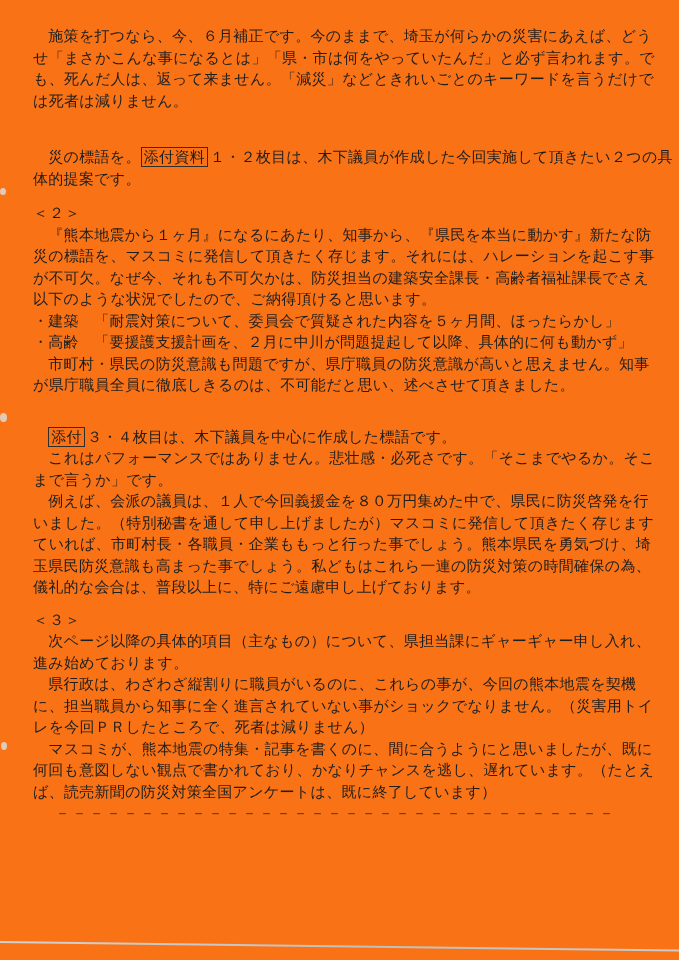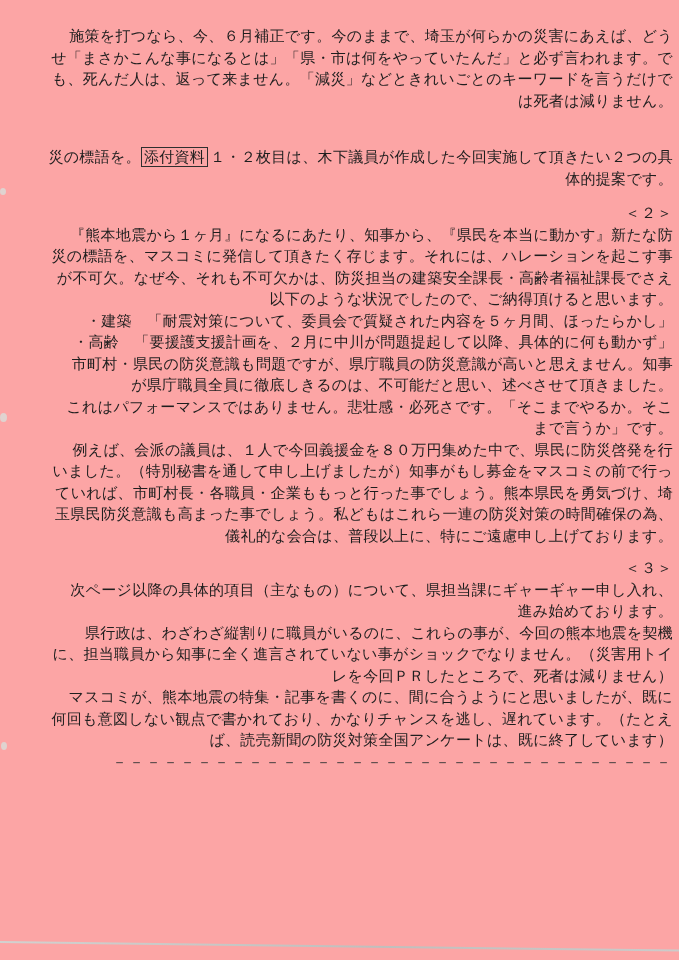--- a/index.html
+++ b/index.html
@@ -4,29 +4,28 @@
 <style>
   html, body {
     margin: 0;
     padding: 0;
     background: #ffffff;
   }
   .sheet {
     position: relative;
     width: 679px;
     height: 960px;
-    background: #fca5a5;
+    background: #f97316;
     overflow: hidden;
     font-family: "Liberation Sans", "DejaVu Sans", sans-serif;
     color: #1e1e1e;
     font-size: 15px;
     line-height: 21.5px;
     letter-spacing: 0.3px;
     font-weight: 500;
-    text-align: right;
   }
   .content {
     position: absolute;
     left: 33px;
     top: 25px;
     width: 640px;
   }
   .para {
     margin: 0;
     white-space: pre; 
@@ -88,25 +87,26 @@
 
     <p class="para">　『熊本地震から１ヶ月』になるにあたり、知事から、『県民を本当に動かす』新たな防
 災の標語を、マスコミに発信して頂きたく存じます。それには、ハレーションを起こす事
 が不可欠。なぜ今、それも不可欠かは、防災担当の建築安全課長・高齢者福祉課長でさえ
 以下のような状況でしたので、ご納得頂けると思います。
 ・建築　「耐震対策について、委員会で質疑された内容を５ヶ月間、ほったらかし」
 ・高齢　「要援護支援計画を、２月に中川が問題提起して以降、具体的に何も動かず」
 　市町村・県民の防災意識も問題ですが、県庁職員の防災意識が高いと思えません。知事
 が県庁職員全員に徹底しきるのは、不可能だと思い、述べさせて頂きました。</p>
 
+    <p class="para gap-md2"><span>　</span><span class="boxed">添付</span><span>３・４枚目は、木下議員を中心に作成した標語です。</span></p>
 
     <p class="para">　これはパフォーマンスではありません。悲壮感・必死さです。「そこまでやるか。そこ
 まで言うか」です。
 　例えば、会派の議員は、１人で今回義援金を８０万円集めた中で、県民に防災啓発を行
-いました。（特別秘書を通して申し上げましたが）知事がもし募金をマスコミの前で行っ
+いました。（特別秘書を通して申し上げましたが）マスコミに発信して頂きたく存じます
 ていれば、市町村長・各職員・企業ももっと行った事でしょう。熊本県民を勇気づけ、埼
 玉県民防災意識も高まった事でしょう。私どもはこれら一連の防災対策の時間確保の為、
 儀礼的な会合は、普段以上に、特にご遠慮申し上げております。</p>
 
     <p class="para heading gap-sm">＜３＞</p>
 
     <p class="para">　次ページ以降の具体的項目（主なもの）について、県担当課にギャーギャー申し入れ、
 進み始めております。
 　県行政は、わざわざ縦割りに職員がいるのに、これらの事が、今回の熊本地震を契機
 に、担当職員から知事に全く進言されていない事がショックでなりません。（災害用トイ

